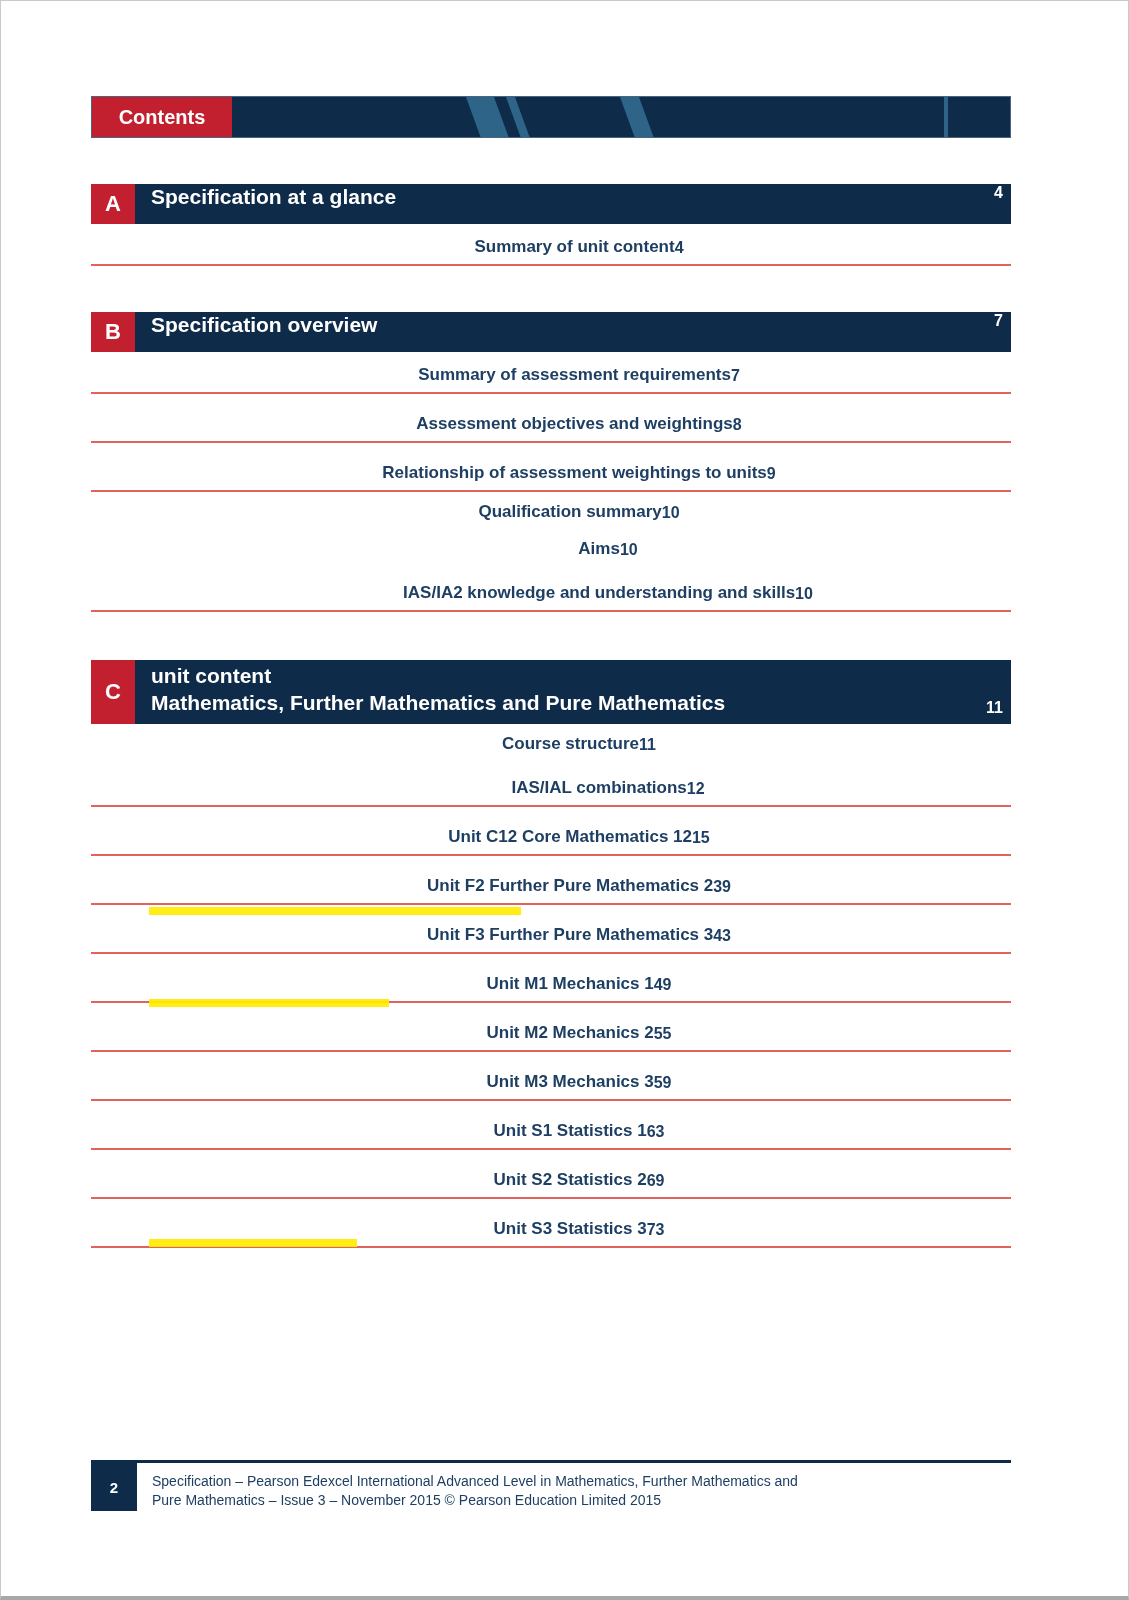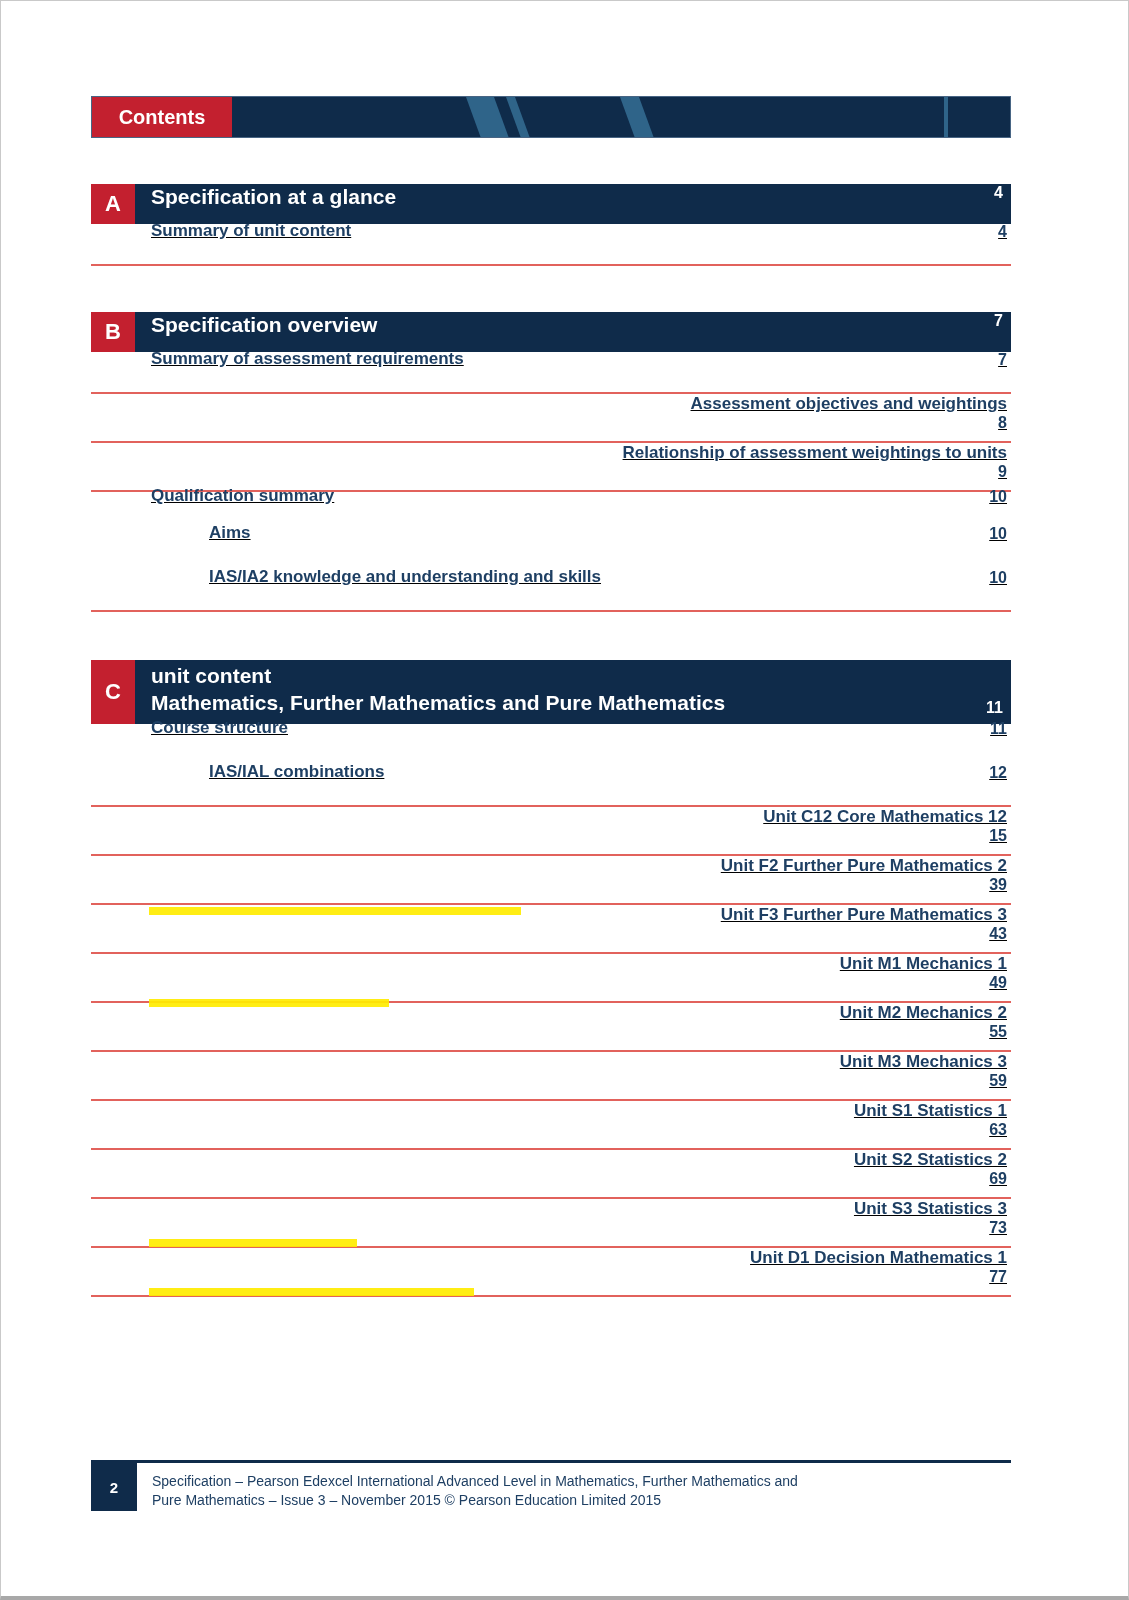--- a/index.html
+++ b/index.html
@@ -48,27 +48,26 @@
     flex:1;background:var(--navy);color:#fff;display:flex;
     justify-content:space-between;align-items:flex-start;padding:0 8px 0 16px;
   }
   .sec-head.one-line .sec-bar{height:40px;}
   .sec-head.two-line .sec-bar{min-height:64px;}
   .sec-title{font-weight:bold;font-size:21px;line-height:1.28;}
   .sec-page{font-weight:bold;font-size:16px;padding-left:10px;}
 
   
   .row{
-    position:relative;display:flex;justify-content:space-between;align-items:flex-end;
-    padding:0 4px 23px 60px;
-    text-decoration:underline;
+    position:relative;display:flex;justify-content:center;align-items:flex-end;
+    padding:0 4px 7px 60px;
   }
   .row.rule{border-bottom:2px solid var(--rule);}
   .row.first{height:42px;}
-  .row.std{height:49px;flex-direction:column;}
+  .row.std{height:49px;}
   .row.group{height:37px;}
   .row.groupEnd{height:46px;}
   .row.indent{padding-left:118px;}
   .row-label{font-weight:bold;font-size:17px;color:var(--textnavy);}
   .row-page{font-weight:bold;font-size:16px;color:var(--textnavy);}
   .hl{position:absolute;left:58px;height:8px;background:var(--yellow);opacity:.92;z-index:2;}
   .hl.below{bottom:-12px;}
   .hl.over{bottom:-6px;}
   .hl.above{bottom:-1px;}
 
@@ -203,25 +202,20 @@
           </div>
           <div class="row std rule">
             <div class="row-label">Unit S2 Statistics 2</div>
             <div class="row-page">69</div>
           </div>
           <div class="row std rule">
             <div class="row-label">Unit S3 Statistics 3</div>
             <div class="row-page">73</div>
             <div class="hl above" style="width: 208px;"></div>
           </div>
-          <div class="row std rule">
-            <div class="row-label">Unit D1 Decision Mathematics 1</div>
-            <div class="row-page">77</div>
-            <div class="hl above" style="width: 325px;"></div>
-          </div>
         </div>
       </div>
 
   </div>
 
   <div class="footer">
     <div class="footer-pagebox">2</div>
     <div class="footer-text">
       <div>Specification – Pearson Edexcel International Advanced Level in Mathematics, Further Mathematics and</div>
       <div>Pure Mathematics – Issue 3 – November 2015 © Pearson Education Limited 2015</div>

